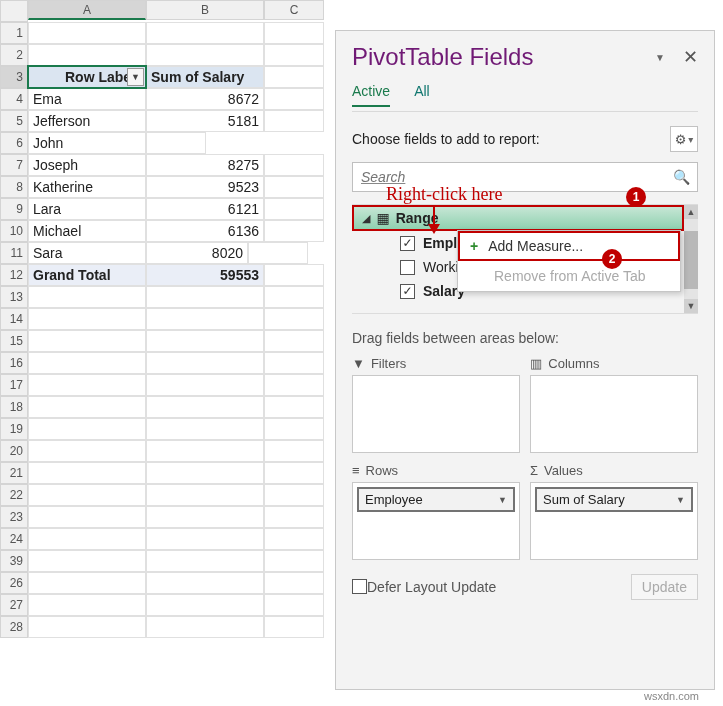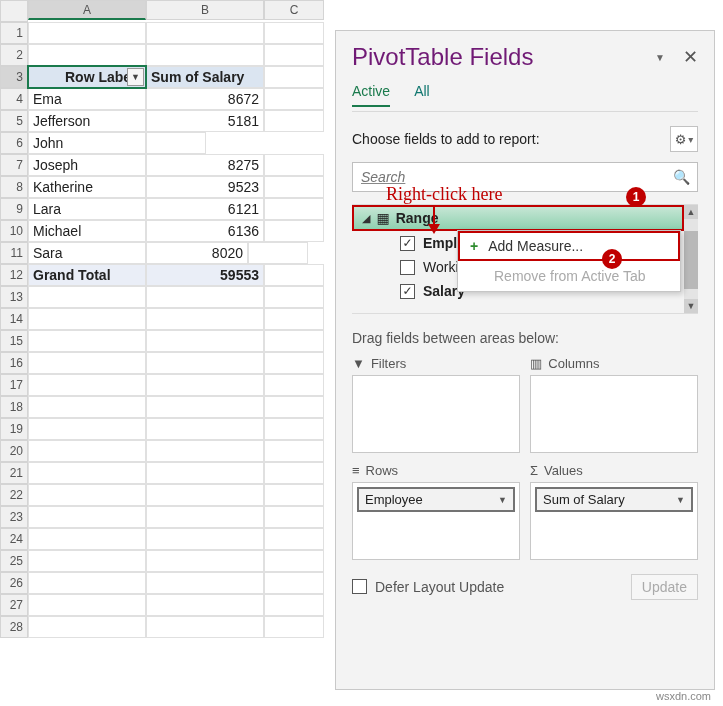--- a/index.html
+++ b/index.html
@@ -57,30 +57,30 @@
 
 .drag-label { margin: 16px 0 10px; color: #555; }
 .areas { display: flex; flex-wrap: wrap; gap: 10px; }
 .area { width: 168px; }
 .area-title { display: flex; align-items: center; gap: 6px; color: #555; margin-bottom: 4px; font-size: 13px; }
 .area-box { border: 1px solid #c8c8c8; background: #fff; height: 78px; padding: 4px; }
 .chip { border: 2px solid #737373; background: #f2f2f2; padding: 3px 6px; font-size: 13px; display: flex; justify-content: space-between; align-items: center; }
 .chip .dd { font-size: 9px; color: #555; }
 
 .defer-row { display: flex; align-items: center; justify-content: space-between; margin-top: 14px; }
-.defer-left { display: flex; align-items: flex-start; gap: 8px; color: #555; }
+.defer-left { display: flex; align-items: flex-start; gap: 0; color: #555; }
 .update-btn { border: 1px solid #d0d0d0; padding: 4px 10px; color: #aaa; background: #f6f6f6; }
 
 
 .anno-text { position: absolute; color: #c00000; font-family: "Times New Roman", serif; font-size: 18px; z-index: 30; left: 386px; top: 184px; pointer-events: none; }
 .anno-arrow { position: absolute; left: 426px; top: 206px; z-index: 25; pointer-events: none; }
 .marker { width: 20px; height: 20px; border-radius: 50%; background: #c00000; color: #fff; font-size: 12px; font-weight: bold; display: inline-flex; align-items: center; justify-content: center; position: absolute; z-index: 40; }
 .marker.m1 { left: 626px; top: 187px; }
 .marker.m2 { left: 602px; top: 249px; }
-.watermark { position: absolute; right: 12px; bottom: 4px; font-size: 11px; color: #888; }
+.watermark { position: absolute; right: 24px; bottom: 4px; font-size: 11px; color: #888; }
 .tri { font-size: 10px; color: #666; }
 </style>
 </head>
 <body>
 
 <div class="sheet">
   <div class="colheads">
     <div class="rowhead"></div>
     <div class="ch A">A</div>
     <div class="ch B" style="width:118px">B</div>
@@ -226,21 +226,21 @@
       <div class="cell B" style="width:118px"></div>
       <div class="cell C"></div>
     </div>
   <div class="row">
       <div class="rowhead">24</div>
       <div class="cell A"></div>
       <div class="cell B" style="width:118px"></div>
       <div class="cell C"></div>
     </div>
   <div class="row">
-      <div class="rowhead">25</div>
+      <div class="rowhead">39</div>
       <div class="cell A"></div>
       <div class="cell B" style="width:118px"></div>
       <div class="cell C"></div>
     </div>
   <div class="row">
       <div class="rowhead">26</div>
       <div class="cell A"></div>
       <div class="cell B" style="width:118px"></div>
       <div class="cell C"></div>
     </div>

